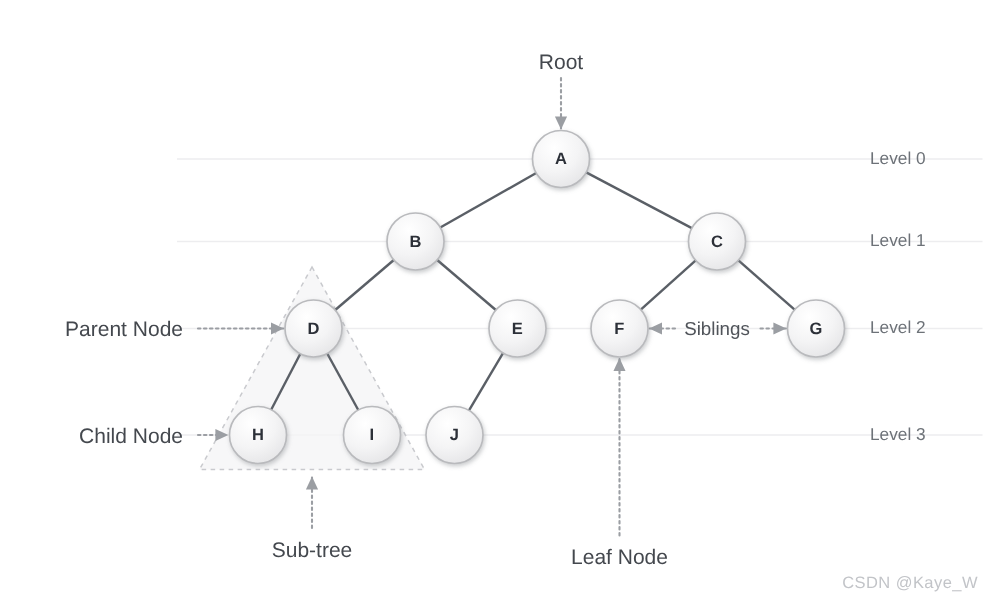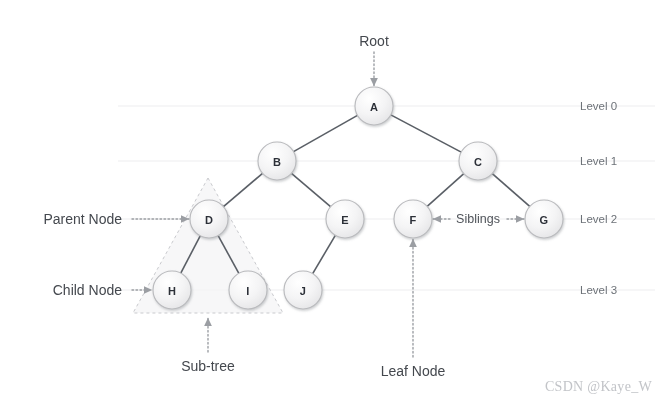--- a/index.html
+++ b/index.html
@@ -78,22 +78,22 @@
     fill: #f4f4f5;
     fill-opacity: 0.75;
     stroke: #c9cace;
     stroke-width: 1;
     stroke-dasharray: 3 3;
   }
   .watermark {
     position: absolute;
     right: 8px;
     bottom: 6px;
-    font-family: Liberation Serif, serif;
-    font-size: 14px;
+    font-family: Liberation Sans, sans-serif;
+    font-size: 11px;
     color: #c2c4c8;
     letter-spacing: 0.3px;
     user-select: none;
   }
 </style>
 </head>
 <body>
 
 <div id="diagram-root">
   <svg id="tree-svg" viewBox="0 0 660 401" xmlns="http://www.w3.org/2000/svg">

